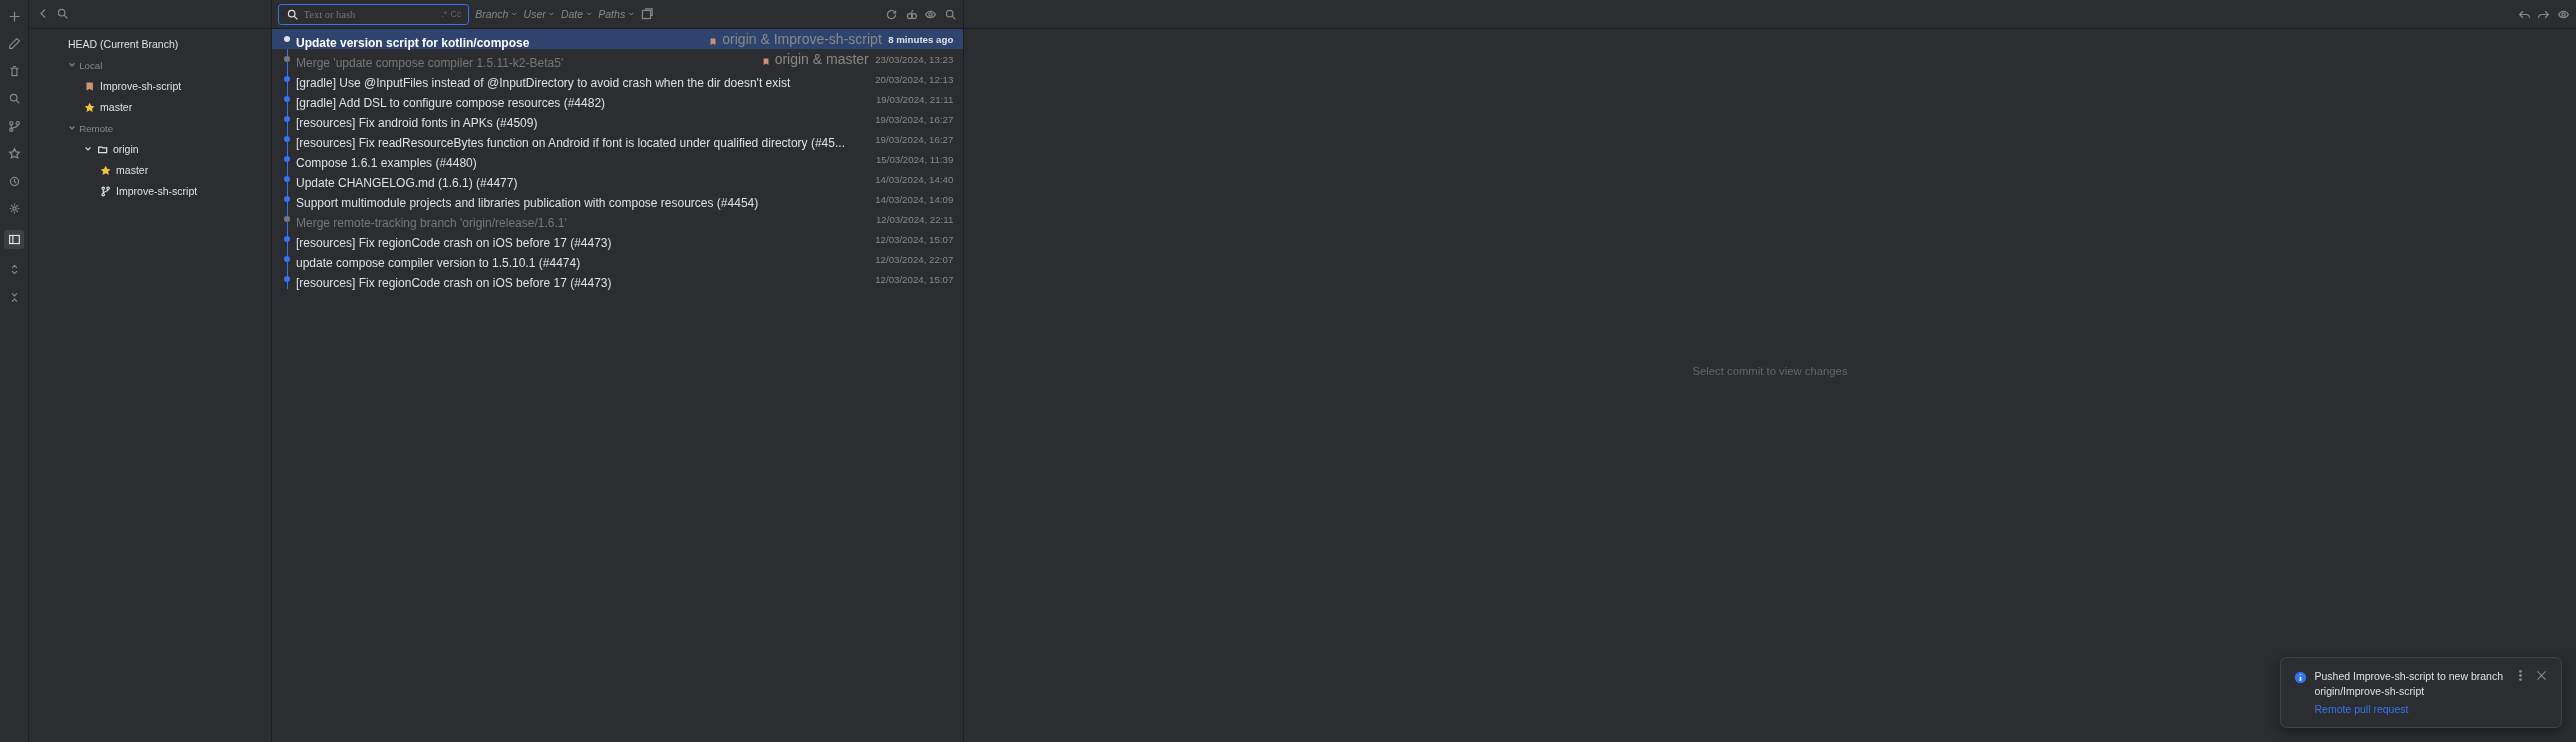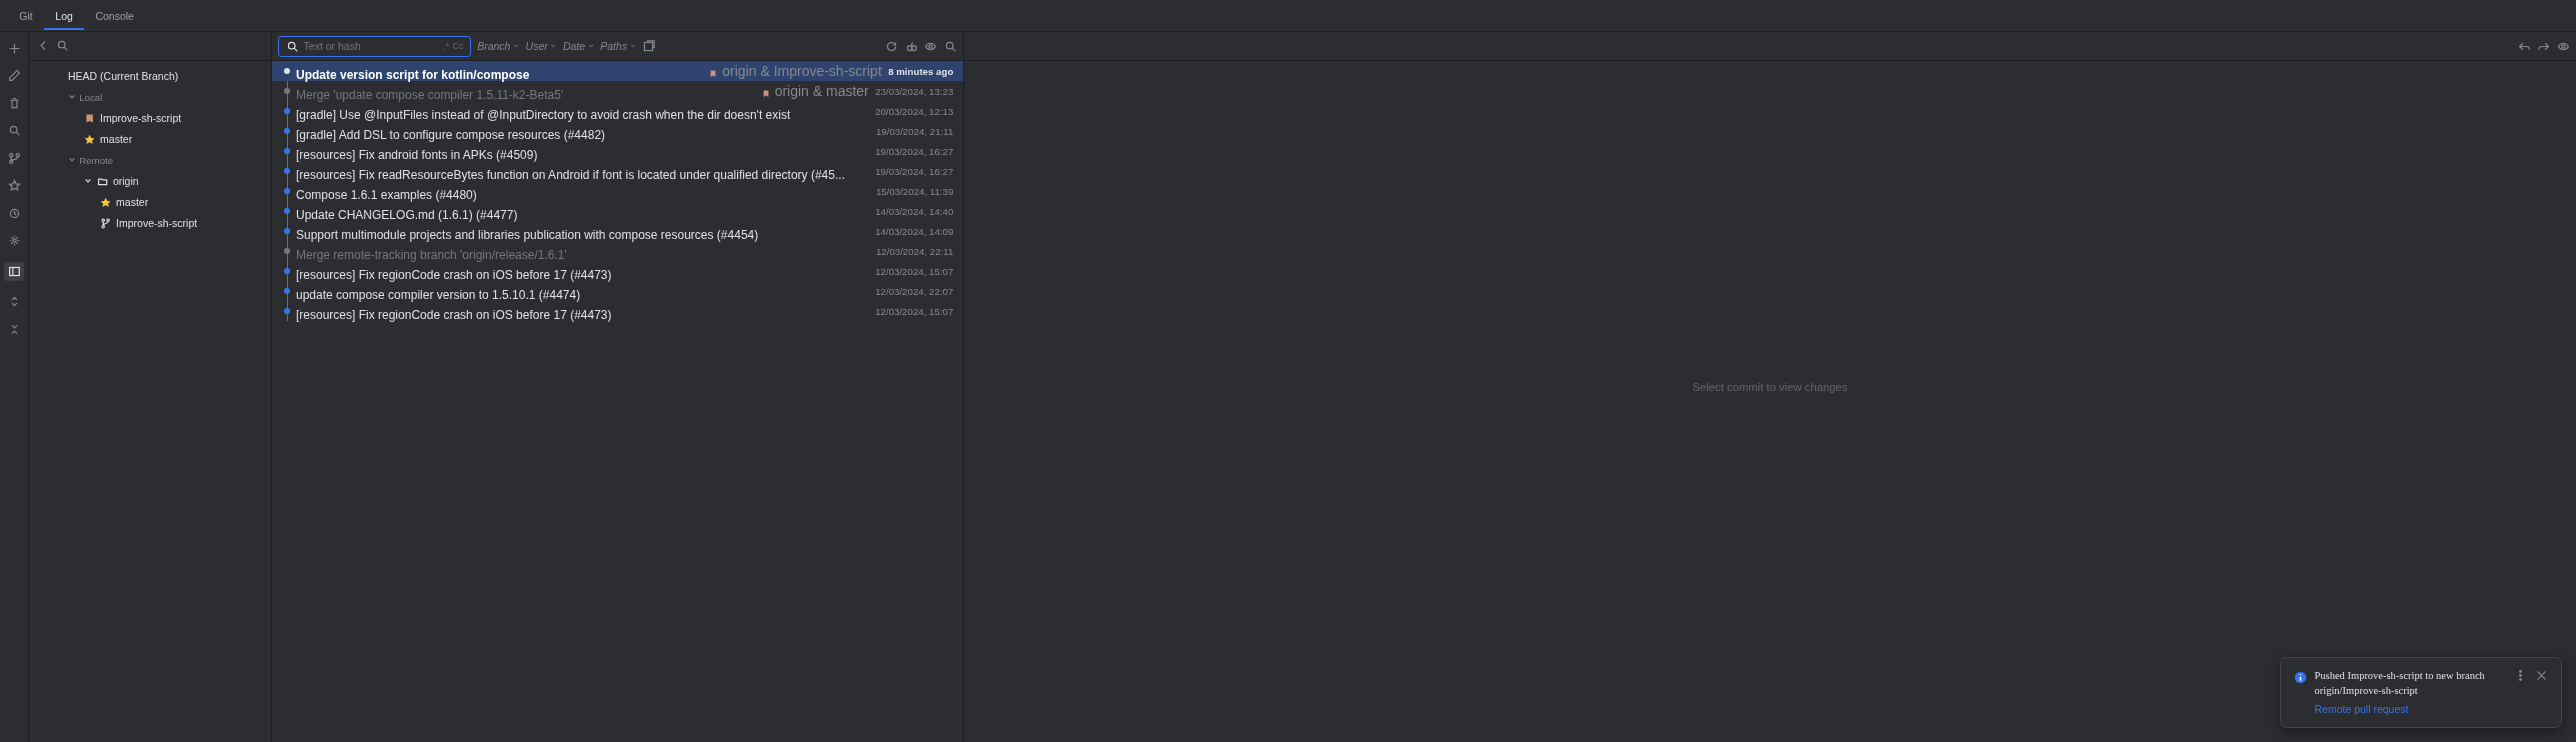--- a/index.html
+++ b/index.html
@@ -31,21 +31,21 @@
     .indent-2 { padding-left: 71px; }
     .group { padding-left: 39px; font-size: 9.7px; color: #888; display: flex; align-items: center; height: 21px; gap: 3.2px; }
     .chev { width: 8px; height: 8px; }
     .row-icon { width: 11.3px; height: 11.3px; display: flex; align-items: center; justify-content: center; }
     .star { color: #f6c344; }
 
     
     .log { flex: 0 0 692px; border-right: 0.8px solid #1e1f22; display: flex; flex-direction: column; }
     .log-toolbar { display: flex; align-items: center; height: 29px; border-bottom: 0.8px solid #1e1f22; padding: 0 6.4px; gap: 6.4px; }
     .search-box { display: flex; align-items: center; border: 0.8px solid #3574f0; border-radius: 3.2px; height: 21px; padding: 0 6.4px; gap: 4.8px; flex: 0 0 173px; }
-    .search-box input { background: transparent; border: none; outline: none; color: #dfe1e5; font-size: 10.5px; flex: 1; }
+    .search-box input { background: transparent; border: none; outline: none; color: #dfe1e5; font-size: 10.5px; flex: 1; font-family: Liberation Serif, serif; }
     .search-hint { color: #666; font-size: 8.9px; display: flex; gap: 3.2px; }
     .filter { color: #888; font-size: 10.5px; display: flex; align-items: center; gap: 2.4px; cursor: pointer; font-style: italic; }
     .tbico { color: #888; cursor: pointer; width: 13px; height: 13px; display: flex; align-items: center; justify-content: center; }
     .tbspacer { flex: 1; }
 
     .commits { flex: 1; overflow-y: auto; position: relative; }
     .commit { display: flex; align-items: center; height: 20px; padding-left: 24px; padding-right: 9.7px; gap: 6.4px; position: relative; }
     .commit.selected { background: #2e436e; }
     .commit.merge .msg { color: #777; }
     .dot { position: absolute; left: 12px; width: 6.4px; height: 6.4px; border-radius: 50%; background: #3574f0; }
@@ -59,35 +59,30 @@
     .date { color: #888; font-size: 9.7px; white-space: nowrap; }
     .commit.selected .date { color: #dfe1e5; font-weight: bold; }
 
     
     .detail { flex: 1; display: flex; align-items: center; justify-content: center; color: #666; font-size: 11.3px; position: relative; }
 
     
     .toast { position: absolute; right: 14.5px; bottom: 14.5px; background: #2b2d30; border: 0.8px solid #444; border-radius: 6.4px; padding: 11.3px 13px; display: flex; gap: 8px; width: 282px; box-shadow: 0 3.2px 13px rgba(0,0,0,.4); }
     .toast-icon { width: 13px; height: 13px; color: #3574f0; flex-shrink: 0; margin-top: 1.6px; }
     .toast-body { flex: 1; font-size: 10.5px; }
-    .toast-title { color: #dfe1e5; margin-bottom: 4.8px; line-height: 1.4; font-family: Liberation Serif, serif; }
+    .toast-title { color: #dfe1e5; margin-bottom: 4.8px; line-height: 1.4; }
     .toast-link { color: #3574f0; cursor: pointer; }
     .toast-actions { display: flex; gap: 8px; align-items: flex-start; }
     .toast-actions .ico { color: #888; cursor: pointer; }
   </style>
 </head>
 <body>
 
 <div class="app">
 
-  <div class="tabs">
-    <div class="tab">Git</div>
-    <div class="tab active">Log</div>
-    <div class="tab">Console</div>
-  </div>
 
   <div class="main">
 
     <div class="icon-bar">
       <div class="ico">
           <svg viewBox="0 0 16 16">
             <path d="M8 2v12M2 8h12"></path>
           </svg>
         </div>
       <div class="ico">

